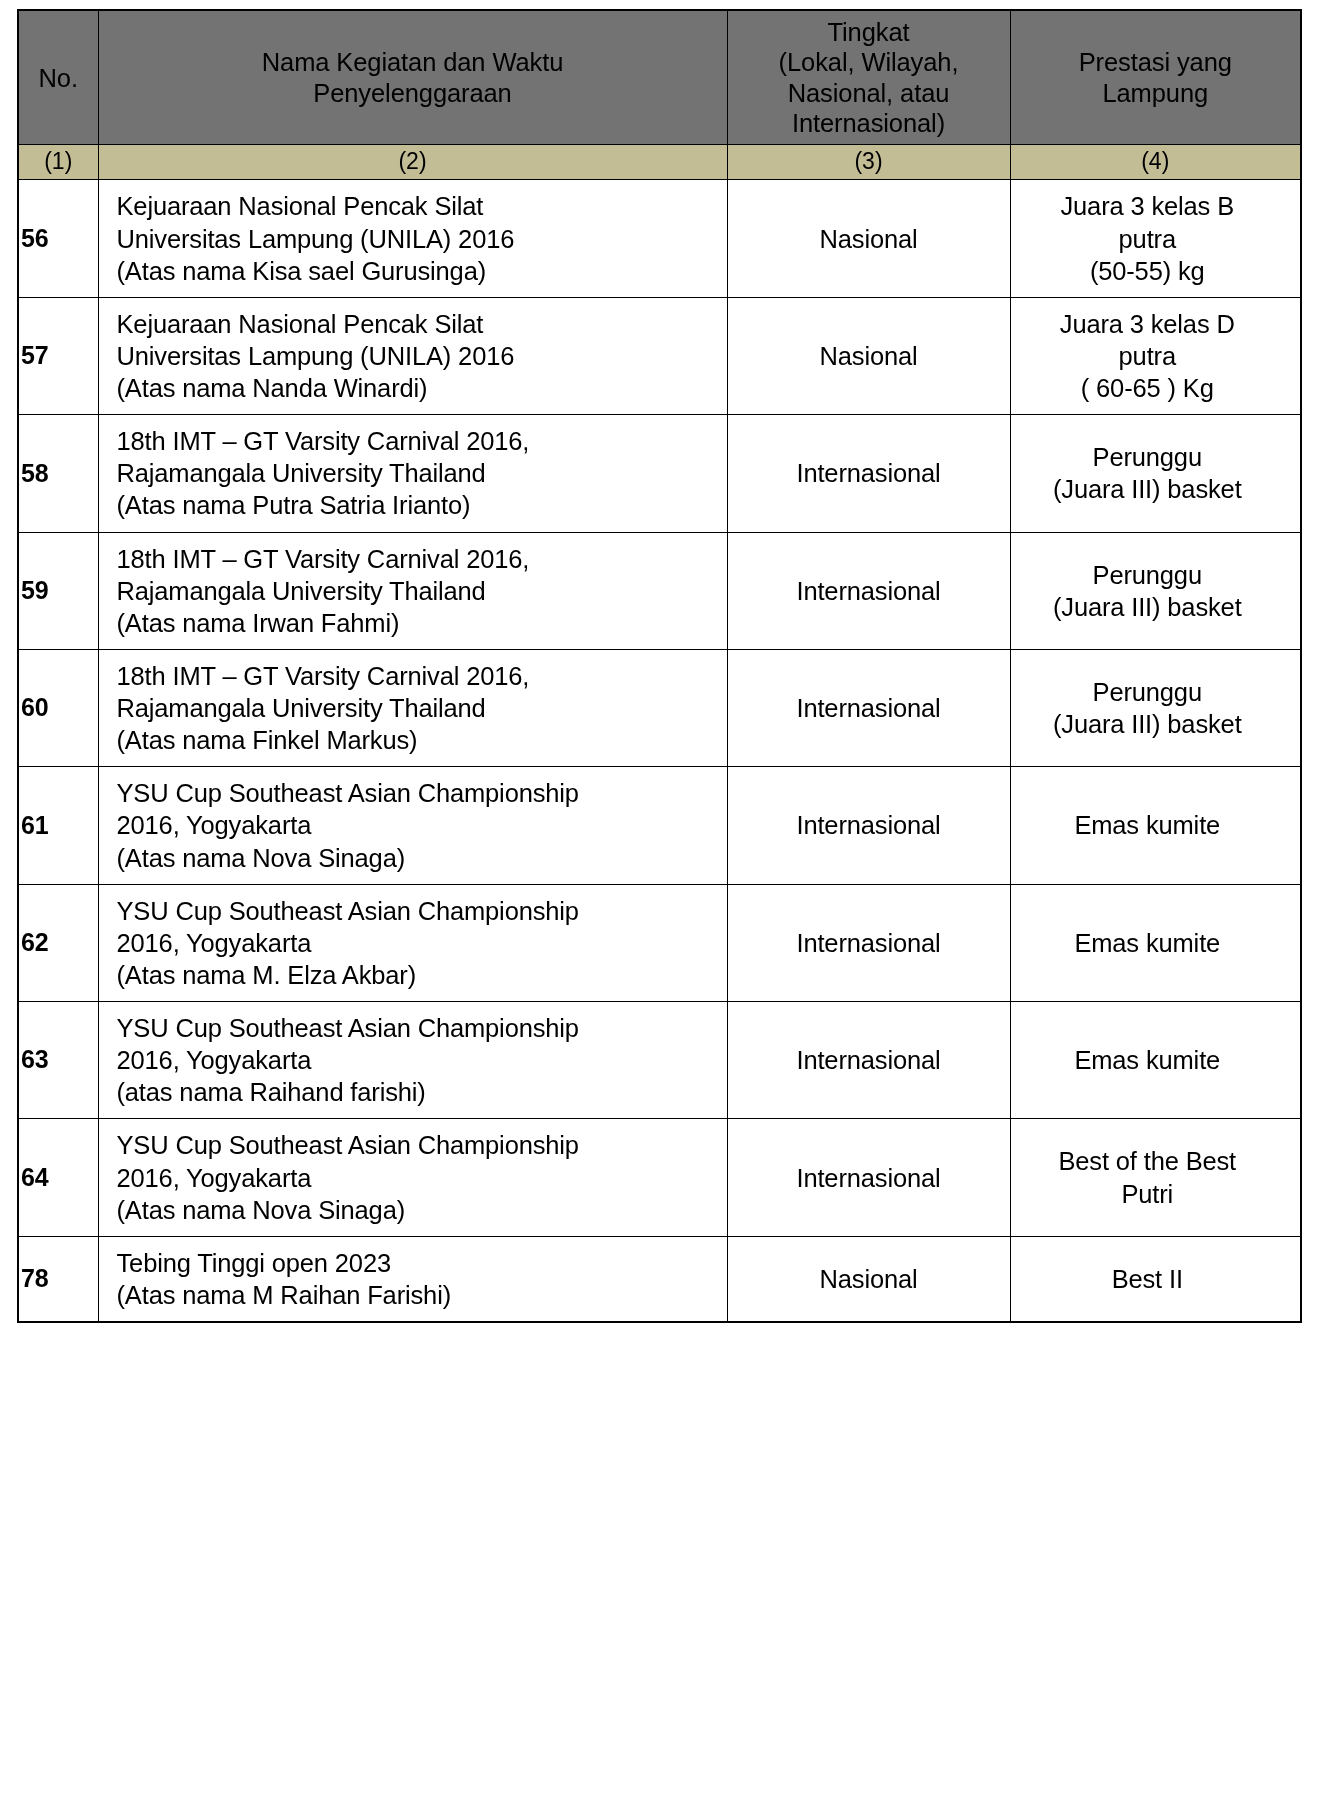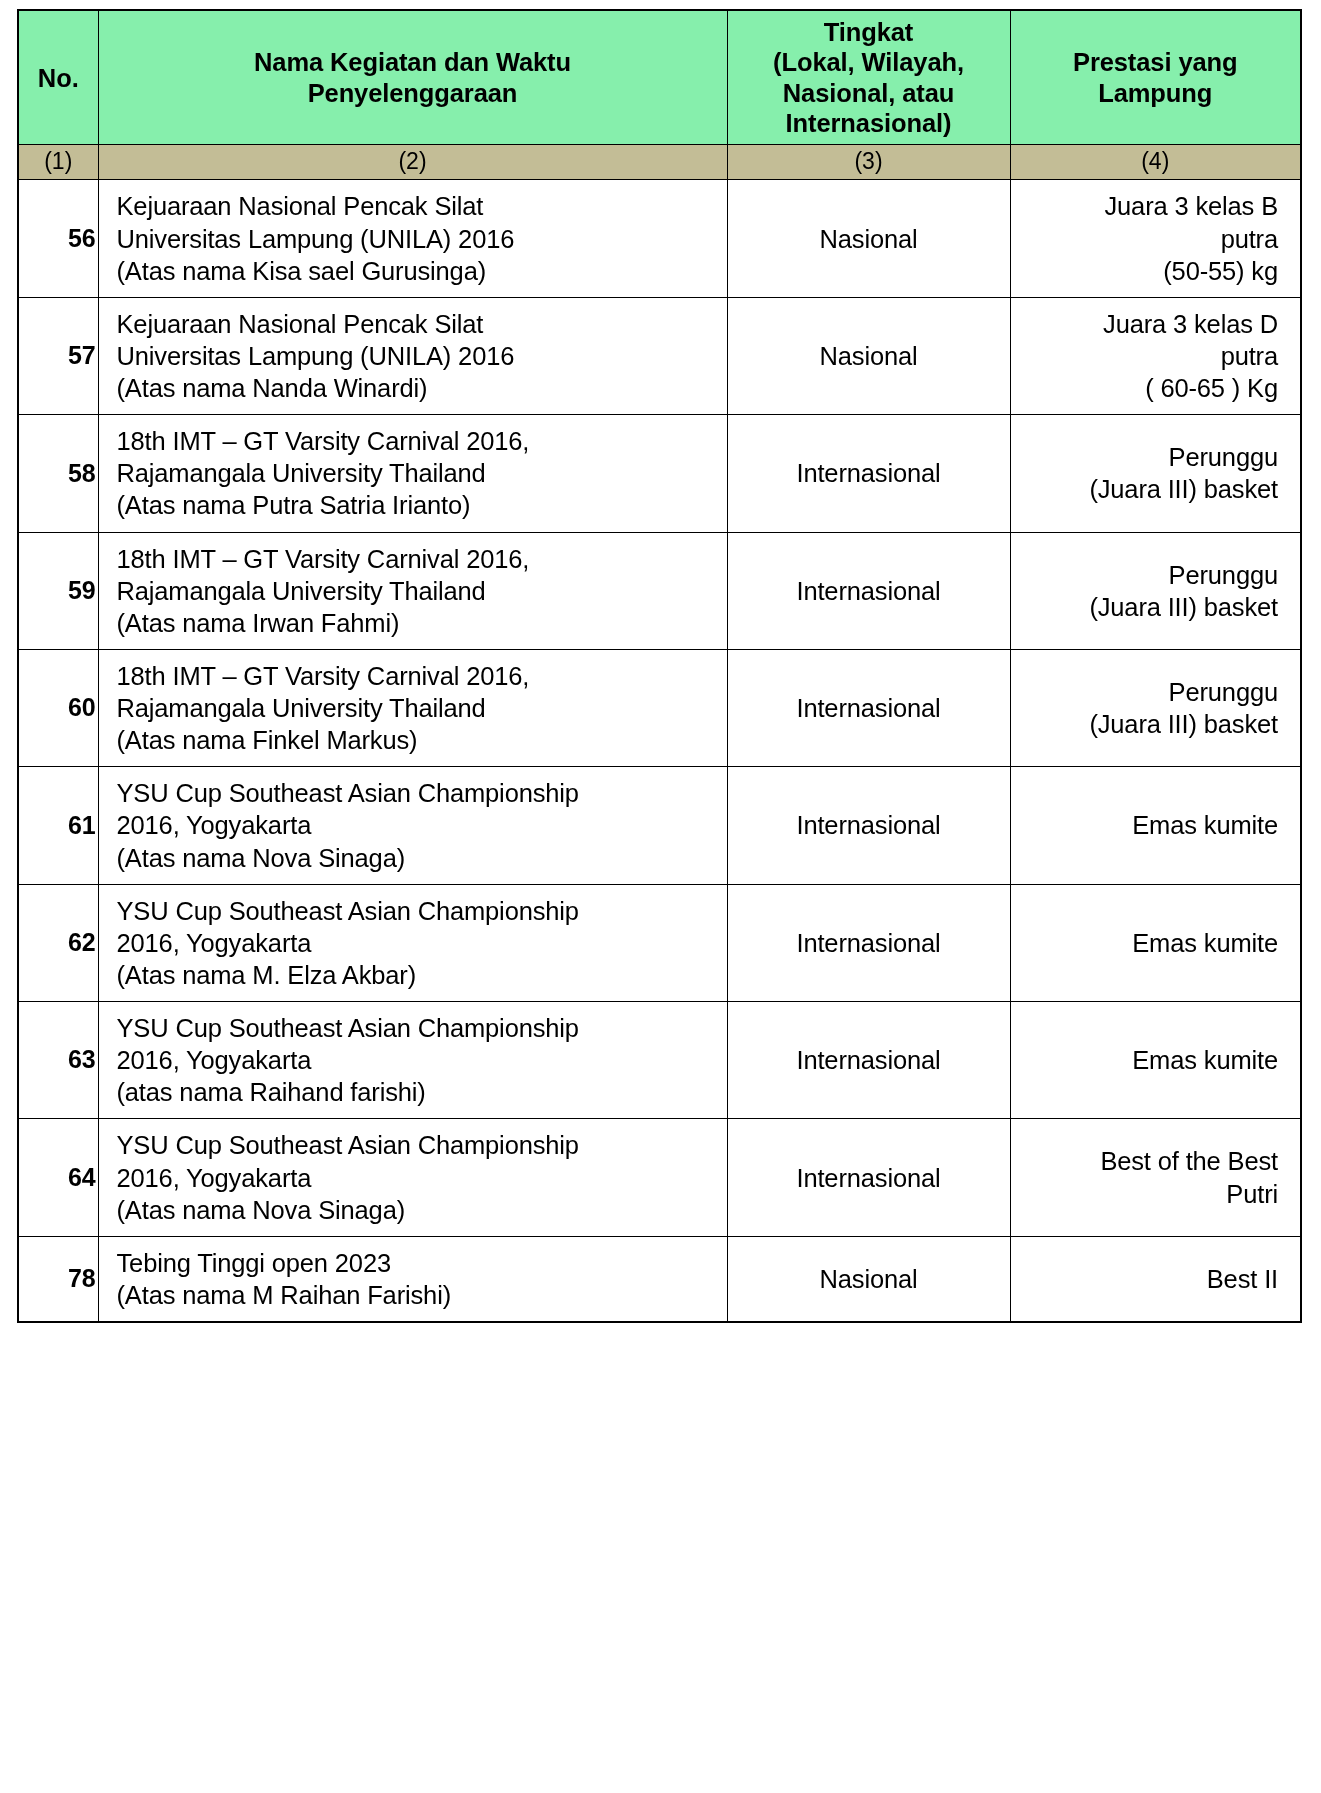--- a/index.html
+++ b/index.html
@@ -26,23 +26,23 @@
     table-layout: fixed;
     width: 1283px;
     border: 2.5px solid #000000;
   }
   table.achievement-table col.c-no      { width: 80px; }
   table.achievement-table col.c-name    { width: 629px; }
   table.achievement-table col.c-level   { width: 283px; }
   table.achievement-table col.c-achieve { width: 291px; }
 
   thead th {
-    background: #86efac;
+    background: #737373;
     border: 1.5px solid #000000;
-    font-weight: bold;
+    font-weight: normal;
     font-size: 25.5px;
     line-height: 1.19;
     text-align: center;
     vertical-align: middle;
     padding: 6px 4px;
     letter-spacing: -0.1px;
   }
   thead th.head-no {
     font-size: 25.5px;
     margin-top: 28px;
@@ -60,36 +60,36 @@
   }
   tbody td {
     border: 1.5px solid #000000;
     font-size: 25.5px;
     line-height: 1.26;
     vertical-align: middle;
     padding: 10px 8px;
     letter-spacing: -0.15px;
   }
   tbody td.cell-no {
-    text-align: right;
+    text-align: left;
     font-weight: bold;
     font-size: 25px;
     padding-left: 2px;
     padding-right: 2px;
   }
   tbody td.cell-name {
     text-align: left;
     padding-left: 18px;
     padding-right: 6px;
   }
   tbody td.cell-level {
     text-align: center;
   }
   tbody td.cell-achieve {
-    text-align: right;
+    text-align: center;
     padding-left: 6px;
     padding-right: 22px;
   }
   .line { display: block; }
 </style>
 </head>
 <body>
 
 <div class="page">
   <table class="achievement-table">

